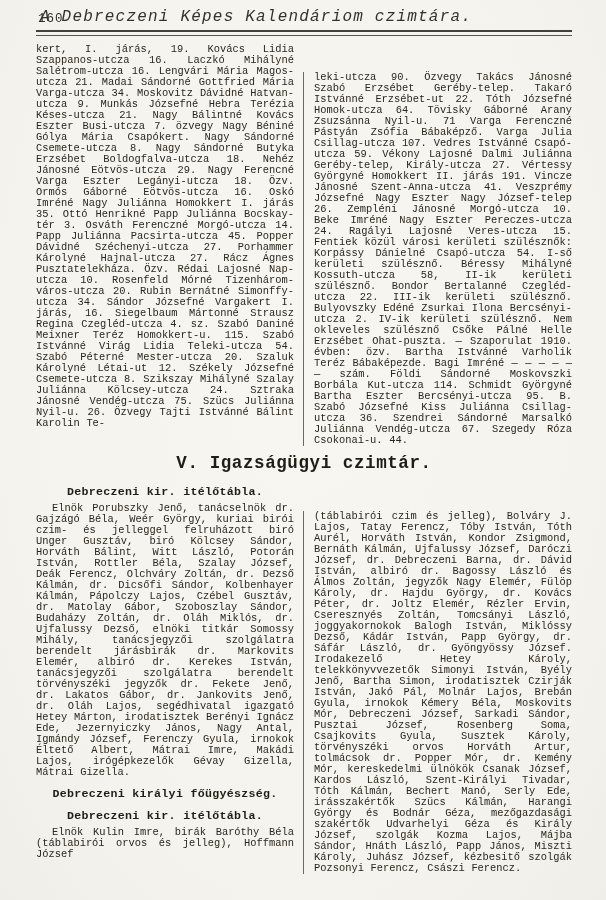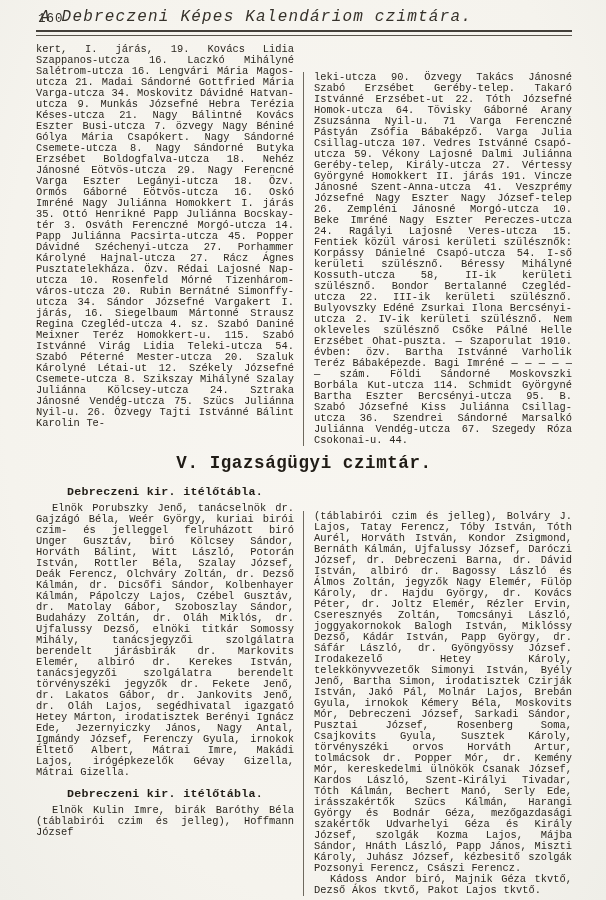--- a/index.html
+++ b/index.html
@@ -111,22 +111,22 @@
       <p class="body-text">leki-utcza 90. Özvegy Takács Jánosné Szabó Erzsébet Geréby-telep. Takaró Istvánné Erzsébet-ut 22. Tóth Józsefné Homok-utcza 64. Tövisky Gáborné Arany Zsuzsánna Nyil-u. 71 Varga Ferenczné Pástyán Zsófia Bábaképző. Varga Julia Csillag-utcza 107. Vedres Istvánné Csapó-utcza 59. Vékony Lajosné Dalmi Juliánna Geréby-telep, Király-utcza 27. Vértessy Györgyné Homokkert II. járás 191. Vincze Jánosné Szent-Anna-utcza 41. Veszprémy Józsefné Nagy Eszter Nagy József-telep 26. Zempléni Jánosné Morgó-utcza 10. Beke Imréné Nagy Eszter Pereczes-utcza 24. Ragályi Lajosné Veres-utcza 15. Fentiek közül városi kerületi szülésznők: Korpássy Dánielné Csapó-utcza 54. I-ső kerületi szülésznő. Béressy Mihályné Kossuth-utcza 58, II-ik kerületi szülésznő. Bondor Bertalanné Czegléd-utcza 22. III-ik kerületi szülésznő. Bulyovszky Edéné Zsurkai Ilona Bercsényi-utcza 2. IV-ik kerületi szülésznő. Nem okleveles szülésznő Csőke Pálné Helle Erzsébet Ohat-puszta. — Szaporulat 1910. évben: özv. Bartha Istvánné Varholik Teréz Bábaképezde. Bagi Imréné — — — — — — szám. Földi Sándorné Moskovszki Borbála Kut-utcza 114. Schmidt Györgyné Bartha Eszter Bercsényi-utcza 95. B. Szabó Józsefné Kiss Juliánna Csillag-utcza 36. Szendrei Sándorné Marsalkó Juliánna Vendég-utcza 67. Szegedy Róza Csokonai-u. 44.</p>
     </div>
   </section>
 
   <h1 class="section-title">V. Igazságügyi czimtár.</h1>
 
   <section class="cols">
     <div class="col col-left">
       <h2 class="subhead first">Debreczeni kir. itélőtábla.</h2>
       <p class="body-text indent">Elnök Porubszky Jenő, tanácselnök dr. Gajzágó Béla, Weér György, kuriai birói czim- és jelleggel felruházott biró Unger Gusztáv, biró Kölcsey Sándor, Horváth Bálint, Witt László, Potorán István, Rottler Béla, Szalay József, Deák Ferencz, Olchváry Zoltán, dr. Dezső Kálmán, dr. Dicsőfi Sándor, Kolbenhayer Kálmán, Pápolczy Lajos, Czébel Gusztáv, dr. Matolay Gábor, Szoboszlay Sándor, Budaházy Zoltán, dr. Oláh Miklós, dr. Ujfalussy Dezső, elnöki titkár Somossy Mihály, tanácsjegyzői szolgálatra berendelt járásbirák dr. Markovits Elemér, albiró dr. Kerekes István, tanácsjegyzői szolgálatra berendelt törvényszéki jegyzők dr. Fekete Jenő, dr. Lakatos Gábor, dr. Jankovits Jenő, dr. Oláh Lajos, segédhivatal igazgató Hetey Márton, irodatisztek Berényi Ignácz Ede, Jezernyiczky János, Nagy Antal, Igmándy József, Ferenczy Gyula, irnokok Éltető Albert, Mátrai Imre, Makádi Lajos, irógépkezelők Gévay Gizella, Mátrai Gizella.</p>
+      <h2 class="subhead">Debreczeni királyi főügyészség.</h2>
       <h2 class="subhead">Debreczeni kir. itélőtábla.</h2>
-      <p class="body-text indent">Elnök Kulin Imre, birák Baróthy Béla (táblabirói czim és jelleg), Hoffmann József</p>
+      <p class="body-text indent">Elnök Kulin Imre, birák Baróthy Béla (táblabirói orvos és jelleg), Hoffmann József</p>
     </div>
     <div class="col col-right">
       <p class="body-text">(táblabirói czim és jelleg), Bolváry J. Lajos, Tatay Ferencz, Tóby István, Tóth Aurél, Horváth István, Kondor Zsigmond, Bernáth Kálmán, Ujfalussy József, Daróczi József, dr. Debreczeni Barna, dr. Dávid István, albiró dr. Bagossy László és Álmos Zoltán, jegyzők Nagy Elemér, Fülöp Károly, dr. Hajdu György, dr. Kovács Péter, dr. Joltz Elemér, Rézler Ervin, Cseresznyés Zoltán, Tomcsányi László, joggyakornokok Balogh István, Miklóssy Dezső, Kádár István, Papp György, dr. Sáfár László, dr. Gyöngyössy József. Irodakezelő Hetey Károly, telekkönyvvezetők Simonyi István, Byély Jenő, Bartha Simon, irodatisztek Czirják István, Jakó Pál, Molnár Lajos, Brebán Gyula, irnokok Kémery Béla, Moskovits Mór, Debreczeni József, Sarkadi Sándor, Pusztai József, Rosenberg Soma, Csajkovits Gyula, Susztek Károly, törvényszéki orvos Horváth Artur, tolmácsok dr. Popper Mór, dr. Kemény Mór, kereskedelmi ülnökök Csanak József, Kardos László, Szent-Királyi Tivadar, Tóth Kálmán, Bechert Manó, Serly Ede, irásszakértők Szücs Kálmán, Harangi György és Bodnár Géza, mezőgazdasági szakértők Udvarhelyi Géza és Király József, szolgák Kozma Lajos, Májba Sándor, Hnáth László, Papp János, Miszti Károly, Juhász József, kézbesitő szolgák Pozsonyi Ferencz, Császi Ferencz.</p>
-      <p class="body-text indent">Kádoss Andor biró, Majnik Géza tkvtő, Dezső Ákos tkvtő, Pakot Lajos tkvtő.</p>
     </div>
   </section>
 
 </main>
 
 </body></html>

